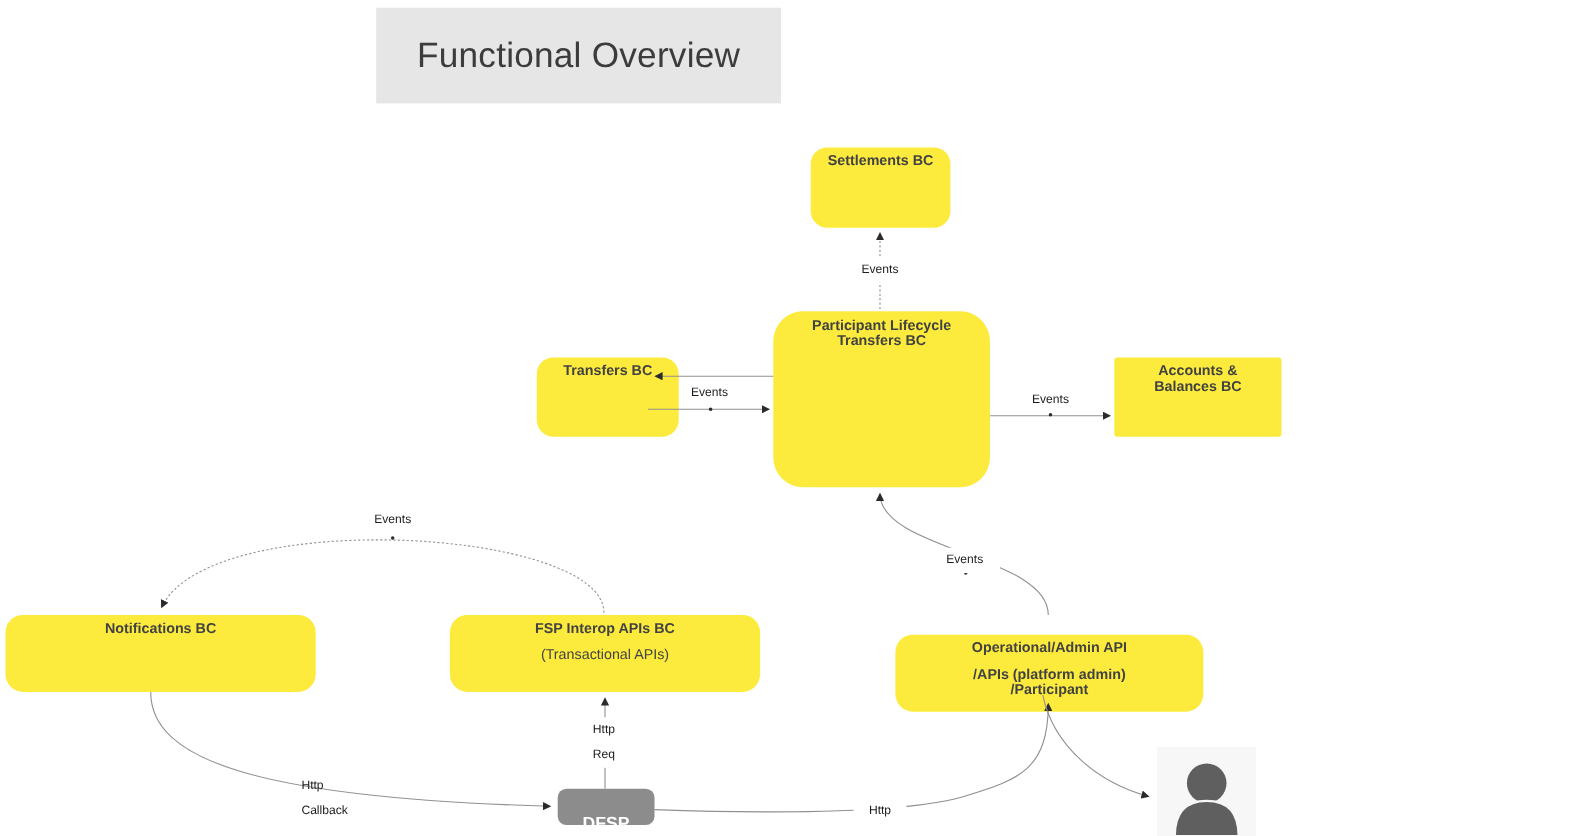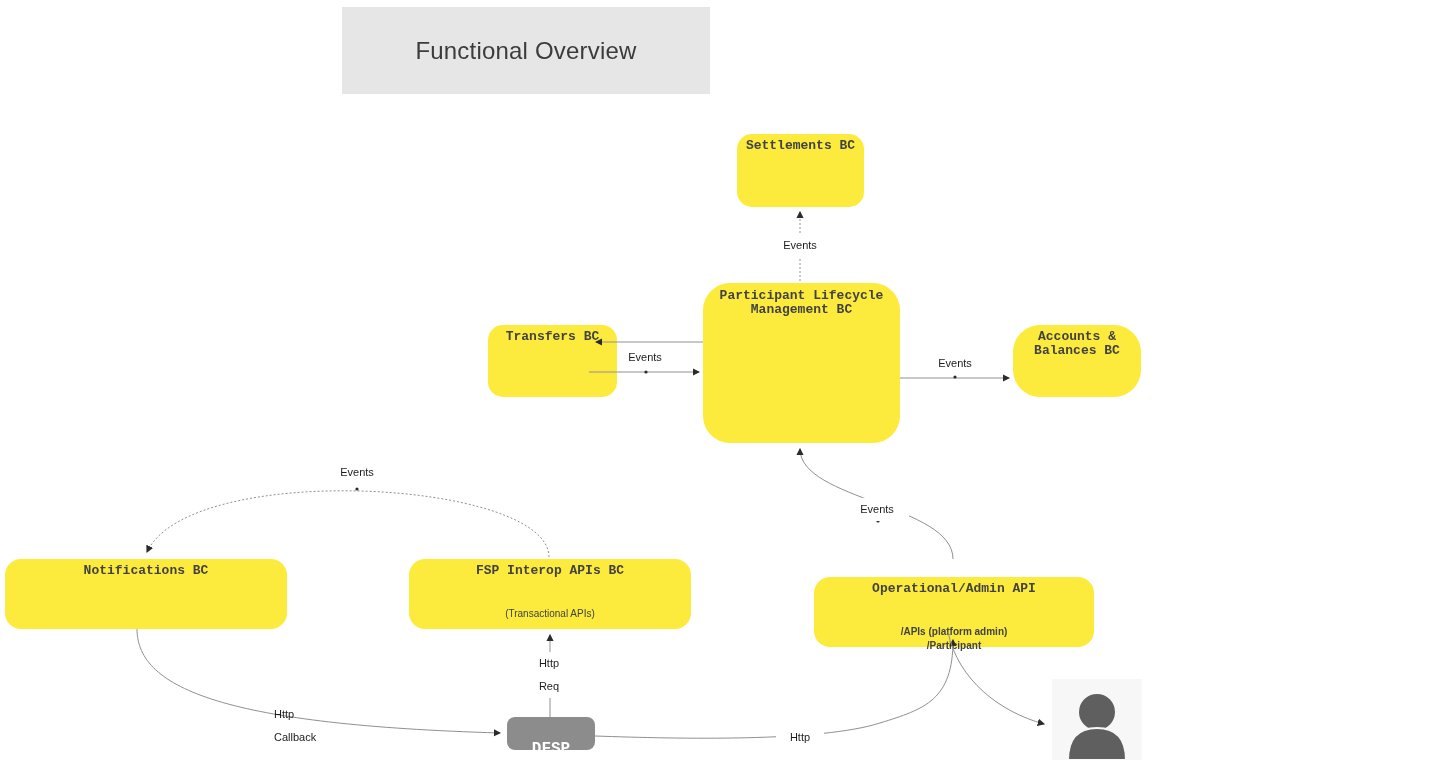--- a/index.html
+++ b/index.html
@@ -24,54 +24,53 @@
   }
   .abs { position: absolute; }
 
   
   #title-box {
     left: 342px; top: 7px; width: 368px; height: 87px;
     background: var(--title-bg);
     display: flex; align-items: center; justify-content: center;
   }
   #title-box .title-text {
-    font-size: 24px; color: #3c3c3c; letter-spacing: 0.2px;
+    font-size: 32px; color: #3c3c3c; letter-spacing: 0.2px;
   }
 
   
   .node {
     background: var(--node-yellow);
     box-sizing: border-box;
     z-index: 1;
   }
   .node-label {
     padding-top: 5px;
     font-size: 13px;
     font-weight: bold;
     line-height: 14px;
     color: var(--node-text);
     text-align: center;
     white-space: pre-line;
-    font-family: Liberation Mono, monospace;
   }
   .node-sublabel {
-    margin-top: 29px;
-    font-size: 10px;
+    margin-top: 10px;
+    font-size: 13px;
     line-height: 14px;
     color: var(--node-text);
     text-align: center;
     white-space: pre-line;
   }
   .node-sublabel.bold { font-weight: bold; }
 
   #node-settlements   { left: 737px;  top: 134px; width: 127px; height: 73px;  border-radius: 15px; }
   #node-plm           { left: 703px;  top: 283px; width: 197px; height: 160px; border-radius: 27px; }
   #node-plm .node-label { padding-top: 6px; }
   #node-transfers     { left: 460px;  top: 325px; width: 129px; height: 72px;  border-radius: 15px; margin-left: 28px; }
-  #node-accounts      { left: 1013px; top: 325px; width: 128px; height: 72px;  border-radius: 27px; }
+  #node-accounts      { left: 1013px; top: 325px; width: 152px; height: 72px;  border-radius: 3px; }
   #node-notifications { left: 5px;    top: 559px; width: 282px; height: 70px;  border-radius: 16px; }
   #node-fsp           { left: 409px;  top: 559px; width: 282px; height: 70px;  border-radius: 16px; }
   #node-ops           { left: 814px;  top: 577px; width: 280px; height: 70px;  border-radius: 16px; }
 
   #node-dfsp {
     left: 507px; top: 717px; width: 88px; height: 33px;
     border-radius: 8px;
     background: var(--node-gray);
     z-index: 3;
   }
@@ -123,21 +122,21 @@
   <div id="title-box" class="abs">
     <span class="title-text">Functional Overview</span>
   </div>
 
   <div id="node-settlements" class="abs node">
     <div class="node-label">Settlements BC</div>
   </div>
 
   <div id="node-plm" class="abs node">
     <div class="node-label">Participant Lifecycle
-Management BC</div>
+Transfers BC</div>
   </div>
 
   <div id="node-transfers" class="abs node">
     <div class="node-label">Transfers BC</div>
   </div>
 
   <div id="node-accounts" class="abs node">
     <div class="node-label">Accounts &amp;
 Balances BC</div>
   </div>

